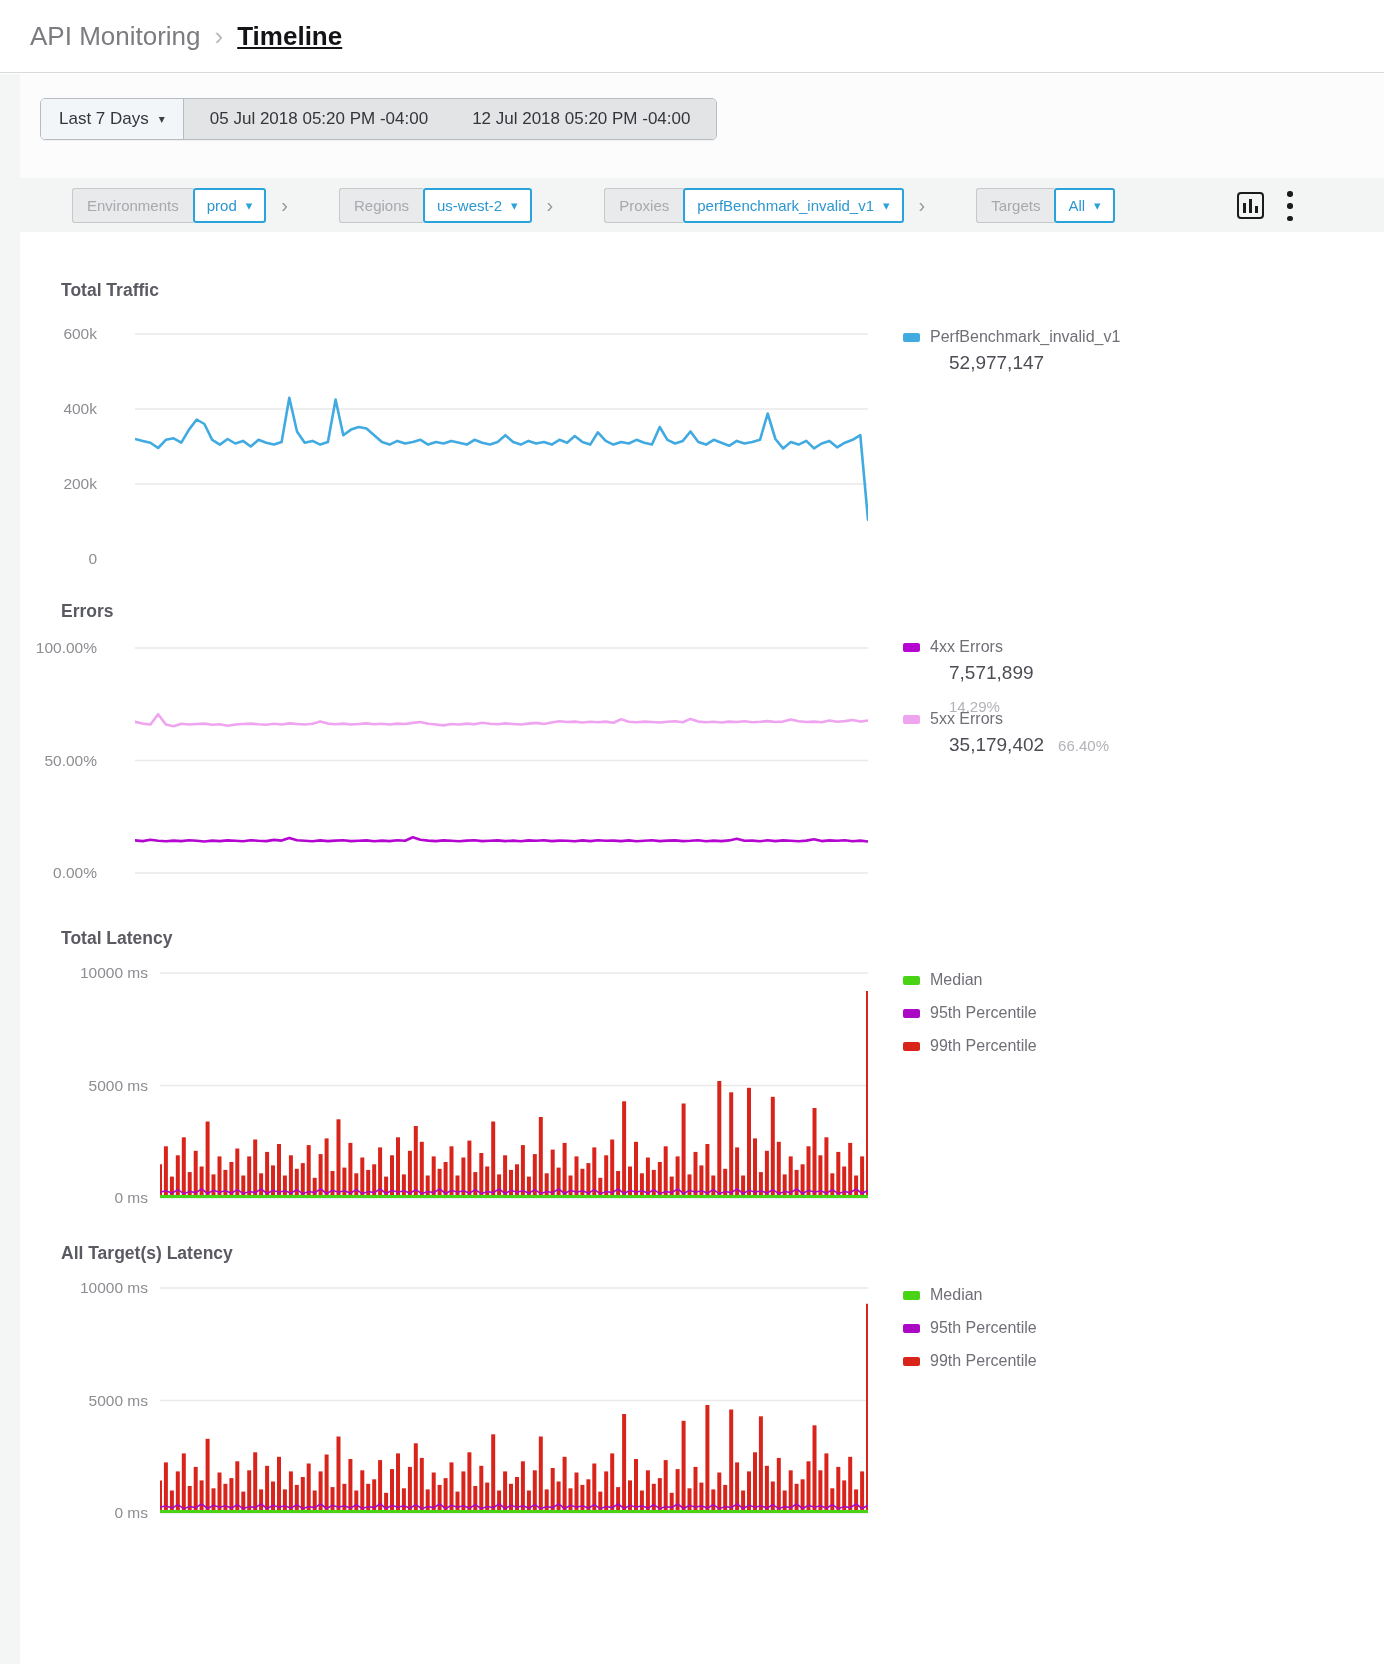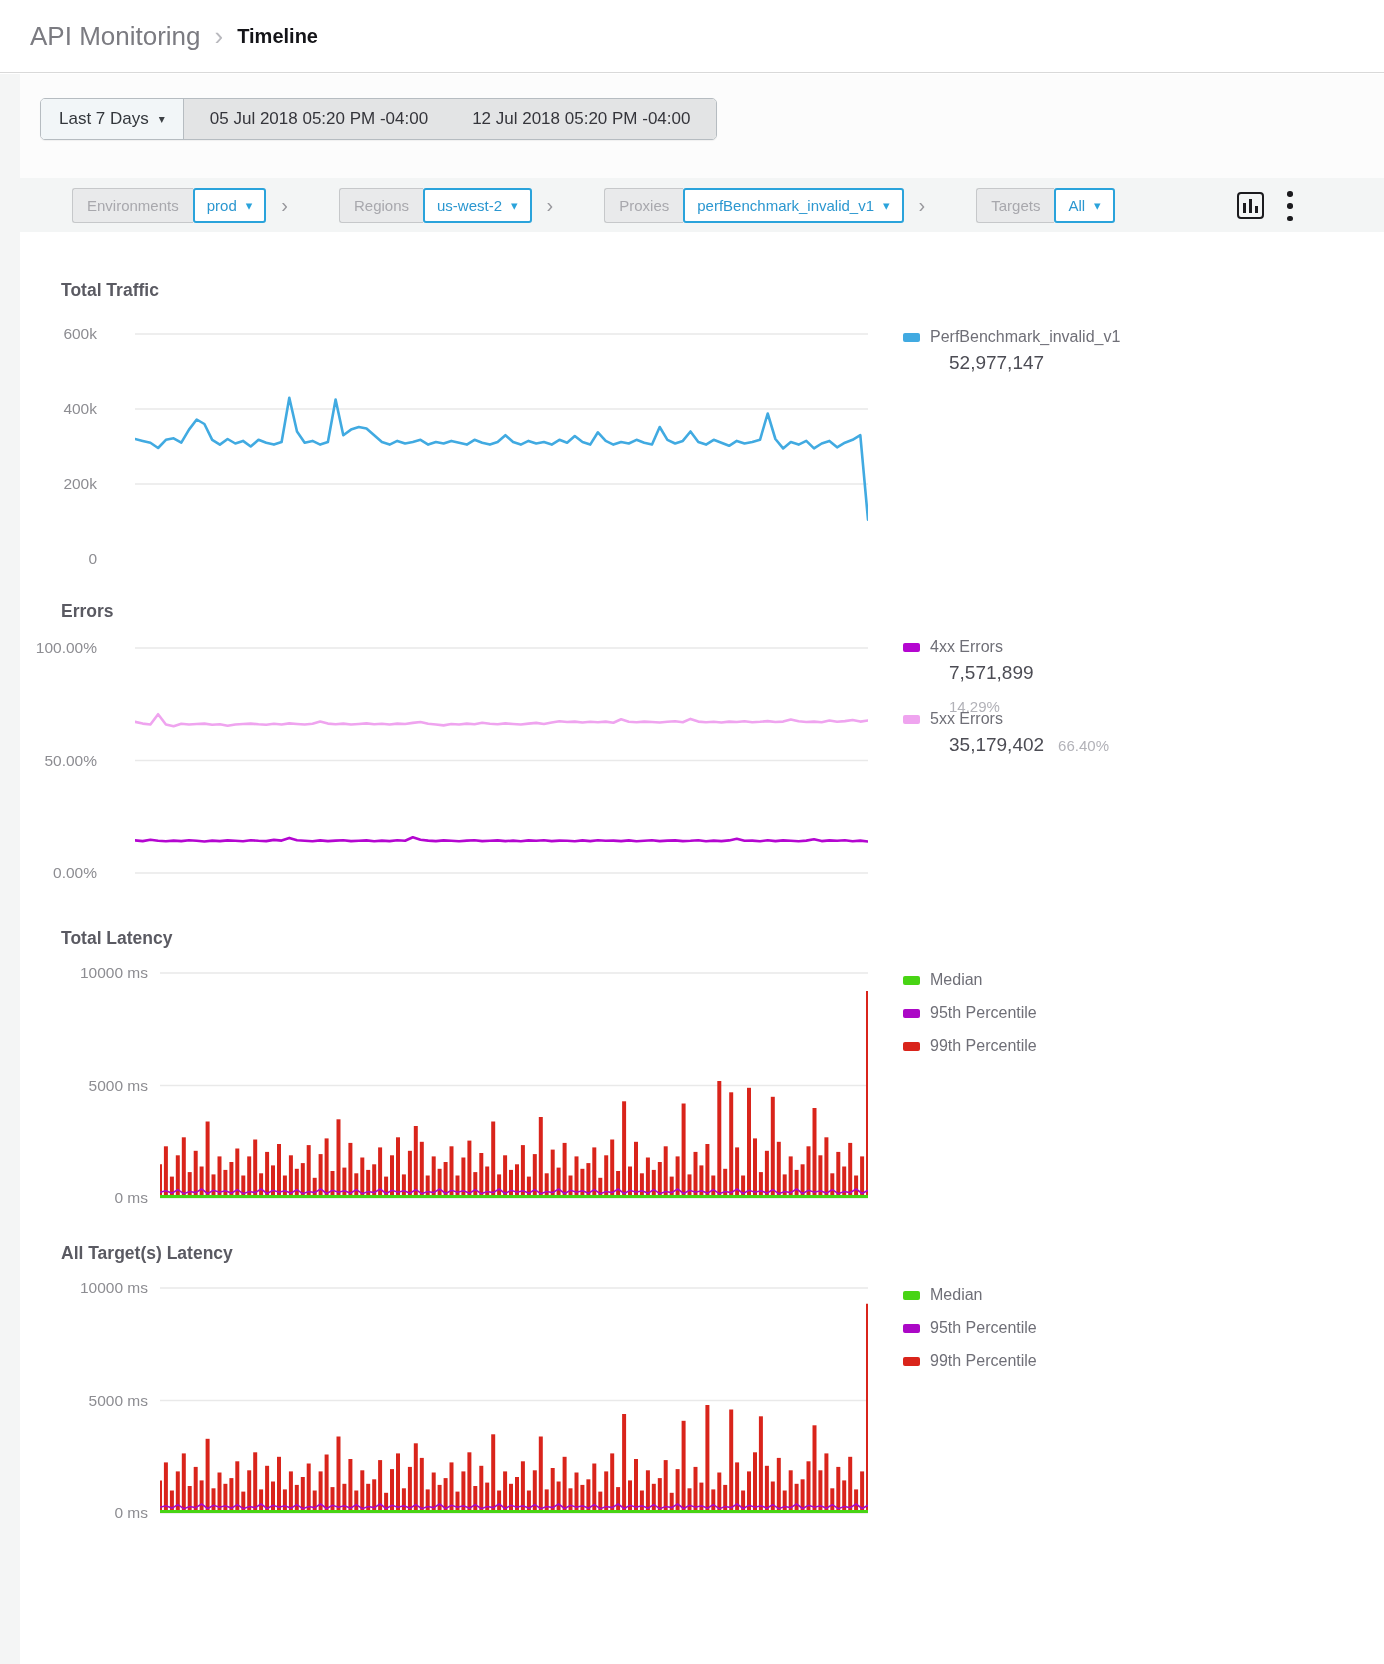--- a/index.html
+++ b/index.html
@@ -9,21 +9,21 @@
     font-family:"Liberation Sans", sans-serif; overflow:hidden;
   }
   
   .header {
     position:absolute; top:0; left:0; width:100%; height:73px;
     background:#fff; border-bottom:1px solid #d9d9d9;
     display:flex; align-items:center; padding-left:30px;
   }
   .crumb-parent { font-size:26px; color:#7b7b81; }
   .crumb-sep { font-size:26px; color:#b9b9be; margin:0 14px; }
-  .crumb-current { font-size:20px; color:#141418; font-weight:700; }
+  .crumb-current { font-size:26px; color:#141418; font-weight:700;text-decoration:underline; }
   
   .left-gutter { position:absolute; top:74px; left:0; width:20px; height:1590px; background:#f4f5f5; }
   
   .toolbar { position:absolute; top:74px; left:20px; right:0; height:104px; background:#fcfcfc; }
   .daterange {
     position:absolute; top:24px; left:20px; display:inline-flex;
     border:1px solid #b6bcc1; border-radius:5px; overflow:hidden;
     box-shadow:0 1px 1px rgba(0,0,0,0.05);
   }
   .range-btn {

